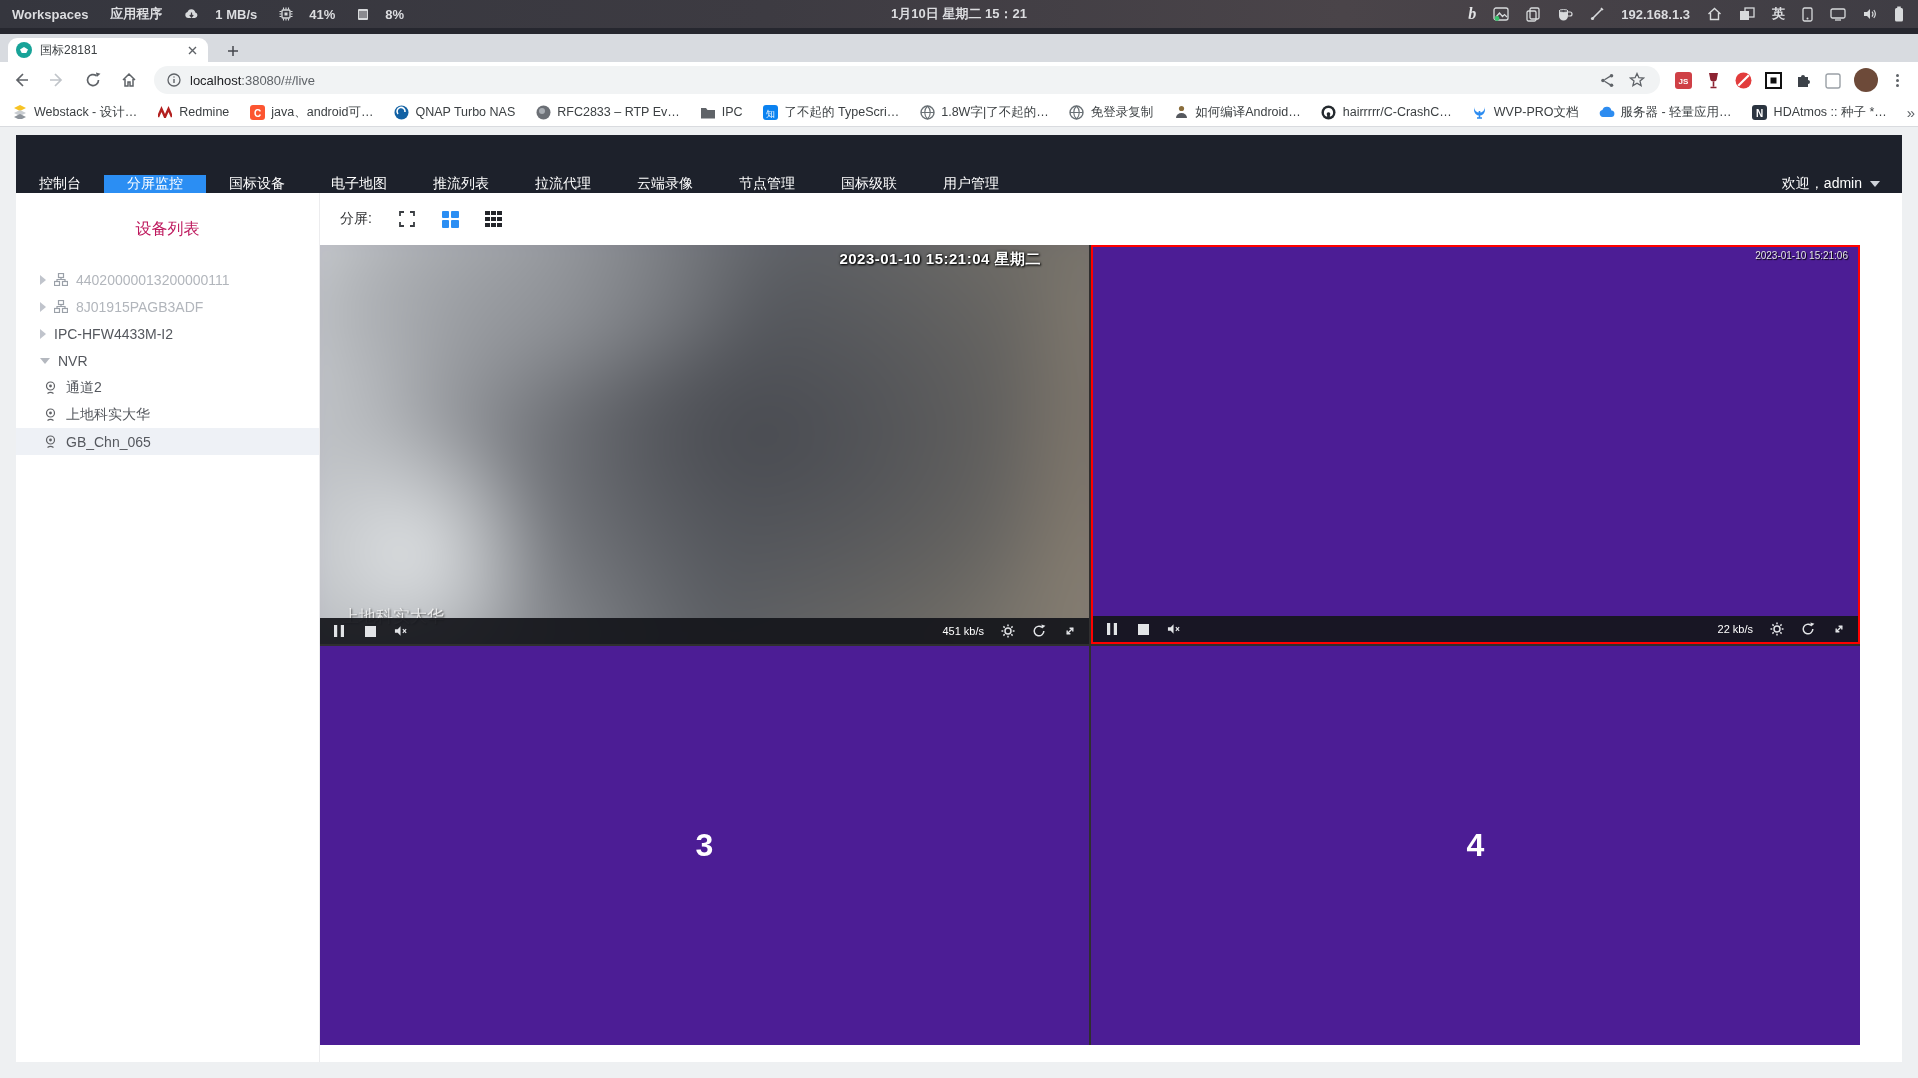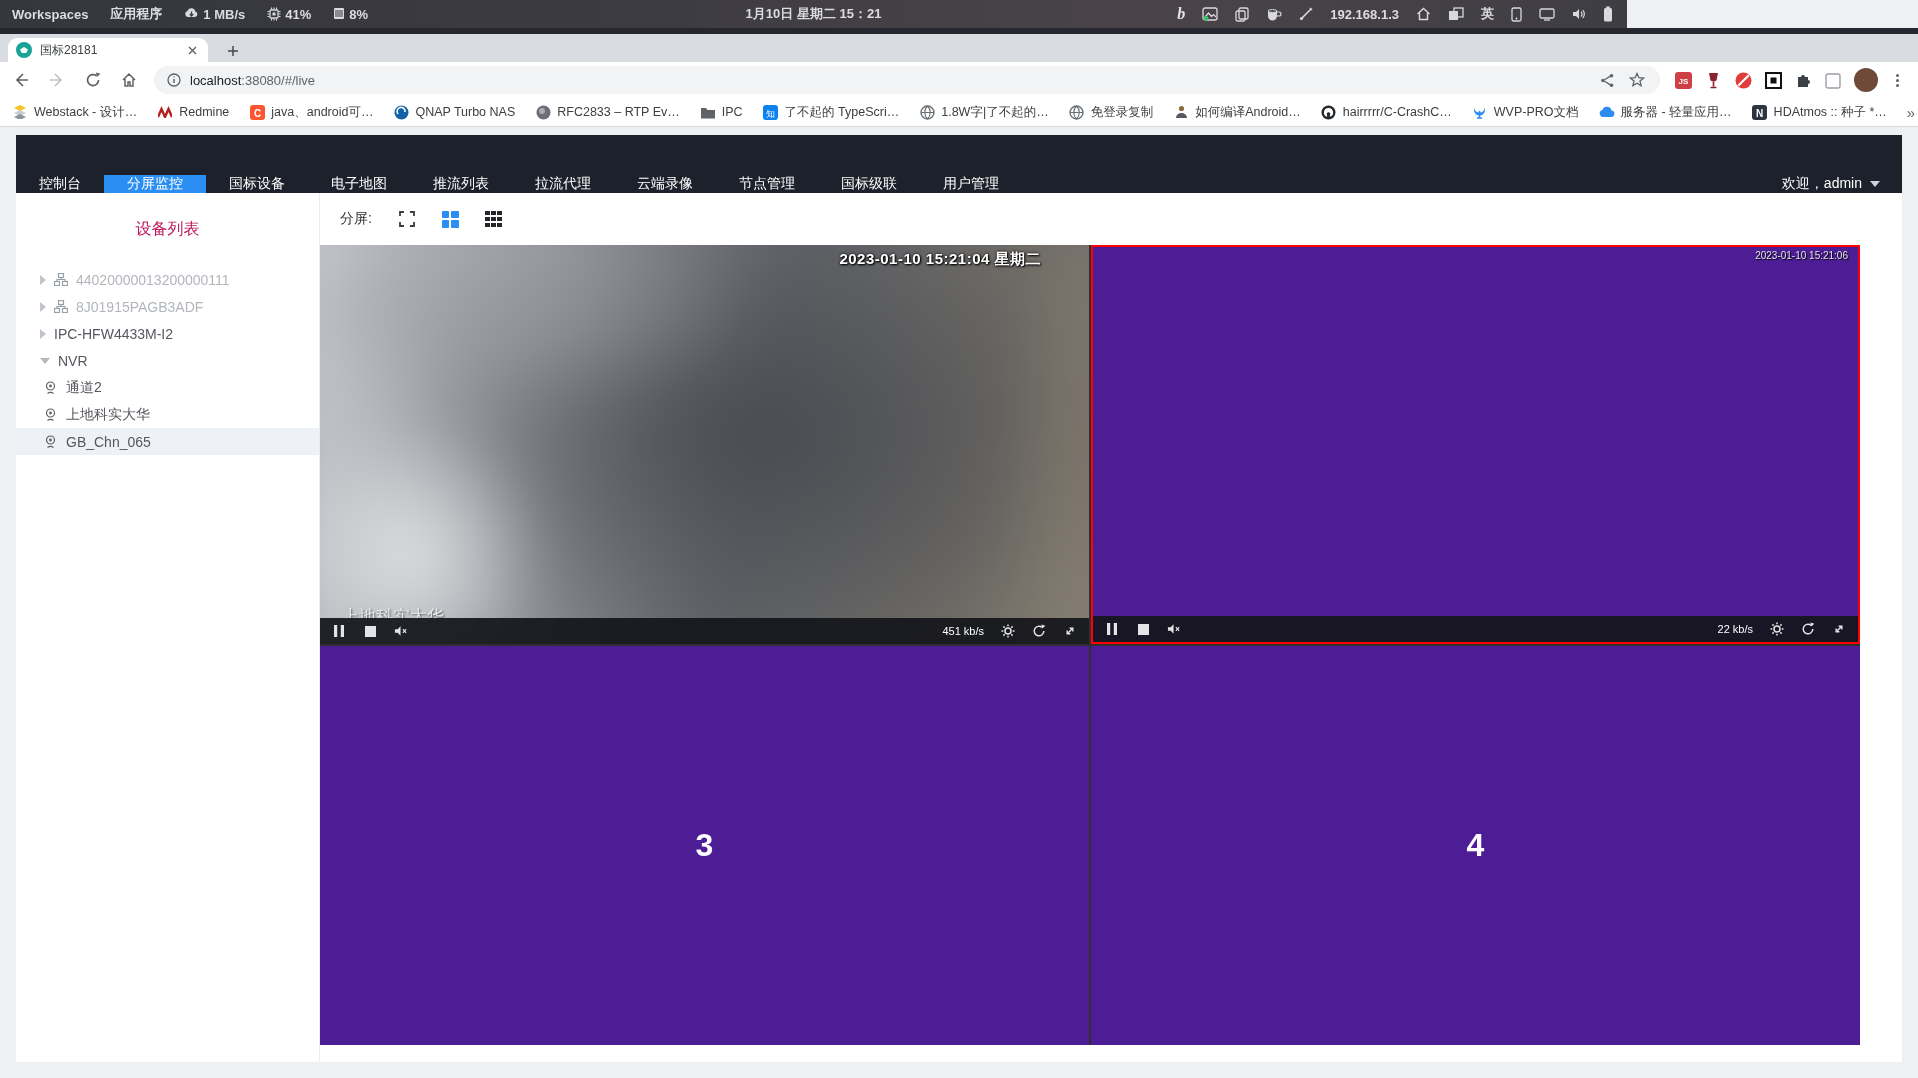--- a/index.html
+++ b/index.html
@@ -1,27 +1,27 @@
 <!DOCTYPE html>
 <html><head>
 <meta charset="utf-8">
 <style>
   * { margin:0; padding:0; box-sizing:border-box; }
   html,body { width:1918px; height:1078px; overflow:hidden;
     font-family:"Liberation Sans","DejaVu Sans",sans-serif; background:#eef0f2; }
   .clickable { cursor:pointer; }
 
   
-  #sysbar { position:absolute; left:0; top:0; width:1627px; height:28px;
+  #sysbar { position:absolute; left:0; top:0; width:1918px; height:28px;
     background:linear-gradient(90deg,#35363e,#3d3b42 40%,#4a4449 70%,#3f3d44);
     color:#dcdde0; display:flex; align-items:center; font-size:13px; }
   #sysbar .sb-left { display:flex; align-items:center; gap:22px; padding-left:12px; }
   #sysbar .sb-center { position:absolute; left:0; right:0; text-align:center; font-weight:bold; pointer-events:none; }
   #sysbar .sb-right { margin-left:auto; display:flex; align-items:center; gap:17px; padding-right:14px; }
-  .sb-item { display:flex; align-items:flex-start; gap:4px; font-weight:bold; }
+  .sb-item { display:flex; align-items:center; gap:16px; font-weight:bold; }
   .sb-plain { font-weight:bold; }
   .tray-ic { display:inline-flex; align-items:center; justify-content:center; }
   .bing-b { font-weight:bold; font-style:italic; font-size:16px; color:#e3e4e6; font-family:"Liberation Serif","DejaVu Serif",serif; }
 
   
   #winstrip { position:absolute; left:0; top:28px; width:1918px; height:6px; background:#26272f; }
 
   
   #tabstrip { position:absolute; left:0; top:34px; width:1918px; height:28px; background:#d8dbe0; }
   #tab-active { position:absolute; left:8px; top:4px; width:200px; height:24px; background:#fff;

